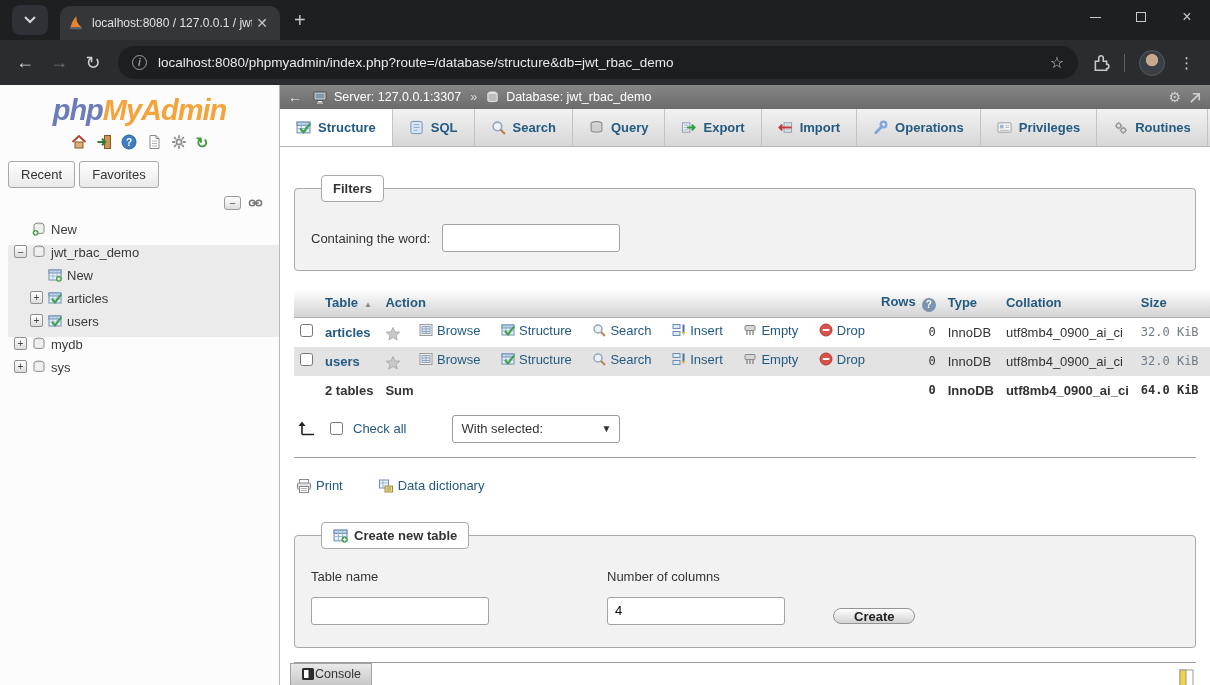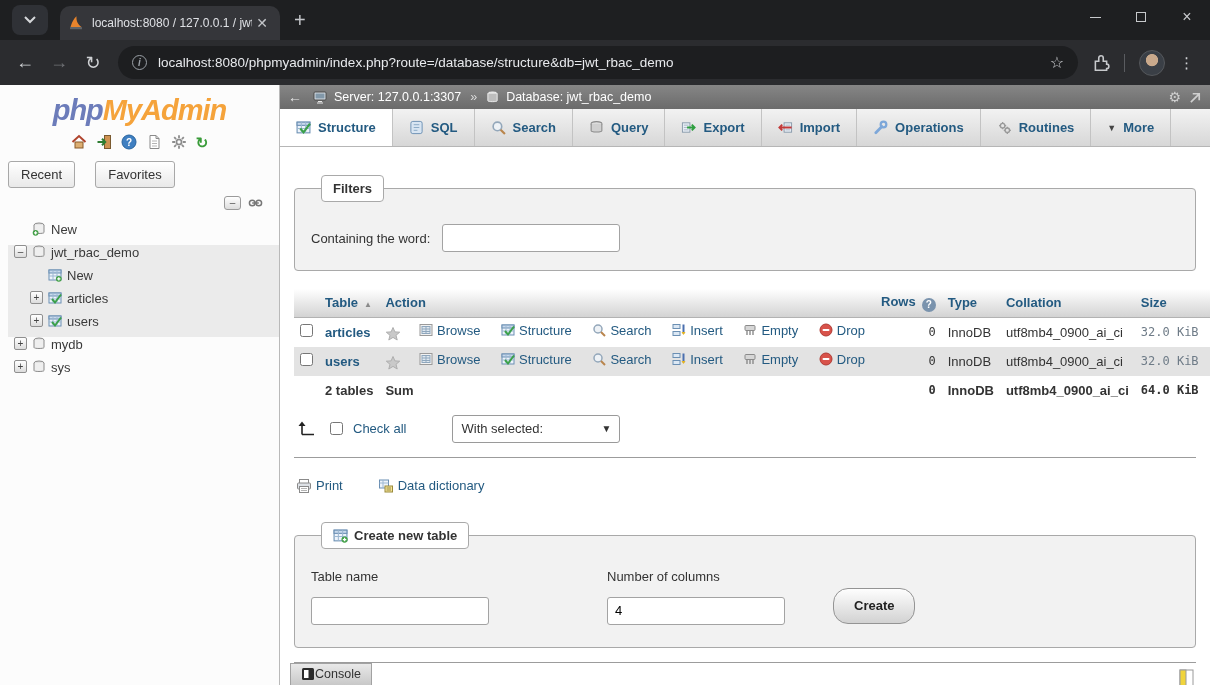--- a/index.html
+++ b/index.html
@@ -39,21 +39,21 @@
   .kebab { color:#cfd1d4; font-size:15px; margin:0 8px; letter-spacing:0; }
 
   
   .pma { display:flex; height:600px; }
   .sidebar { width:280px; background:#fcfcfc; border-right:1px solid #b9b9b9; font-size:13px; color:#3a3a3a; }
   .pmalogo { text-align:center; padding:9px 0 2px; font-size:29px; font-weight:bold; font-style:italic; letter-spacing:-1px; }
   .logo-php { color:#6c7cba; }
   .logo-rest { color:#f5a33b; }
   .navicons { display:flex; justify-content:center; align-items:center; gap:9px; padding:5px 0 7px; }
   .navicons .glyph { font-size:15px; line-height:1; }
-  .sidebtns { display:flex; gap:20px; padding:4px 8px 6px; }
+  .sidebtns { display:flex; gap:4px; padding:4px 8px 6px; }
   .sbtn { background:linear-gradient(#ffffff,#e9e9e9); border:1px solid #a8a8a8; border-radius:3px;
     padding:5px 12px; font-size:13px; color:#333; }
   .minictrls { display:flex; justify-content:flex-end; align-items:center; gap:7px; padding:2px 16px 4px; }
   .minibox { width:17px; height:14px; background:linear-gradient(#fff,#ddd); border:1px solid #9a9a9a;
     border-radius:3px; font-size:10px; line-height:11px; text-align:center; color:#555; }
   .tree { padding:8px 0 0 8px; position:relative; }
   .trow { display:flex; gap:5px; height:23px; }
   .pmbox { width:13px; height:13px; background:linear-gradient(#fff,#dcdcdc); border:1px solid #8f8f8f;
     border-radius:2px; font-size:10px; line-height:11px; text-align:center; color:#444; flex:none; }
   .tgroup-hl { background:#ebebeb; }
@@ -108,21 +108,21 @@
   .selectbox { width:168px; height:28px; border:1px solid #9a9a9a; border-radius:3px; background:#fff;
     display:flex; align-items:center; justify-content:space-between; padding:0 8px; font-size:13px; color:#333;
     margin-left:36px; }
   .selchev { font-size:10px; color:#333; }
   .printrow { display:flex; align-items:center; gap:18px; padding:20px 2px 6px; font-size:13px; }
   .createfs { margin-top:22px; }
   .createbody { display:flex; align-items:flex-end; gap:24px; padding:6px 4px 6px; }
   .field { display:flex; flex-direction:column; gap:13px; font-size:13px; color:#333; }
   .field .txtinput { width:178px; }
   .numcols { margin-left:94px; }
-  .createbtn { height:36px; padding:0 20px; border:1px solid #949494; border-radius:15px;
+  .createbtn { height:16px; padding:0 20px; border:1px solid #949494; border-radius:15px;
     background:linear-gradient(#fefefe,#d2d2d2); font-size:13px; font-weight:bold; color:#222;
     margin-left:24px; margin-bottom:1px; font-family:"Liberation Sans",sans-serif; }
   .bottomhr { border:none; border-top:1px solid #9c9c9c; margin-top:14px; }
   .newwin { position:absolute; right:16px; margin-top:6px; }
   .consolebar { position:absolute; left:10px; bottom:0; }
   .console-tab { display:inline-flex; align-items:center; gap:0; background:linear-gradient(#e9e9e9,#c8c8c8);
     border:1px solid #a2a2a2; border-bottom:none; padding:3px 10px 4px; font-size:12.5px; color:#333; }
   .cb { display:inline-flex; }
   input[type=checkbox] { width:13px; height:13px; }
 </style>
@@ -363,20 +363,28 @@
               <path d="M14.5 8 H1.5 M4.5 5 L1.5 8 L4.5 11" stroke="#c23a3a" stroke-width="2" fill="none"></path>
             </svg>
           <span>Import</span>
         </div>
         <div class="ptab">
           <svg width="15" height="15" viewBox="0 0 16 16">
               <path d="M3 13.5 L9.5 7" stroke="#7da7d9" stroke-width="3" stroke-linecap="round"></path>
               <circle cx="11.2" cy="4.8" r="3" fill="none" stroke="#7da7d9" stroke-width="2.4"></circle>
             </svg>
           <span>Operations</span>
+        </div>
+        <div class="ptab">
+          <svg width="15" height="15" viewBox="0 0 16 16">
+              <rect x="1" y="3" width="14" height="10" rx="1" fill="#f6f6f6" stroke="#999"></rect>
+              <rect x="3" y="5" width="4" height="4" fill="#9db8d2"></rect>
+              <path d="M9 6 H13 M9 8 H13 M3 11 H13" stroke="#b5b5b5"></path>
+            </svg>
+          <span>Privileges</span>
         </div>
         <div class="ptab">
           <svg width="15" height="15" viewBox="0 0 16 16">
               <circle cx="6" cy="6" r="2.4" fill="none" stroke="#9a9a9a" stroke-width="1.5"></circle>
               <circle cx="11" cy="11" r="2.4" fill="none" stroke="#9a9a9a" stroke-width="1.5"></circle>
               <path d="M6 2.2 V3.6 M6 8.4 V9.8 M2.2 6 H3.6 M8.4 6 H9.8 M11 7.2 V8.6 M11 13.4 V14.8 M7.2 11 H8.6 M13.4 11 H14.8" stroke="#9a9a9a" stroke-width="1.4"></path>
             </svg>
           <span>Routines</span>
         </div>
         <div class="ptab">

